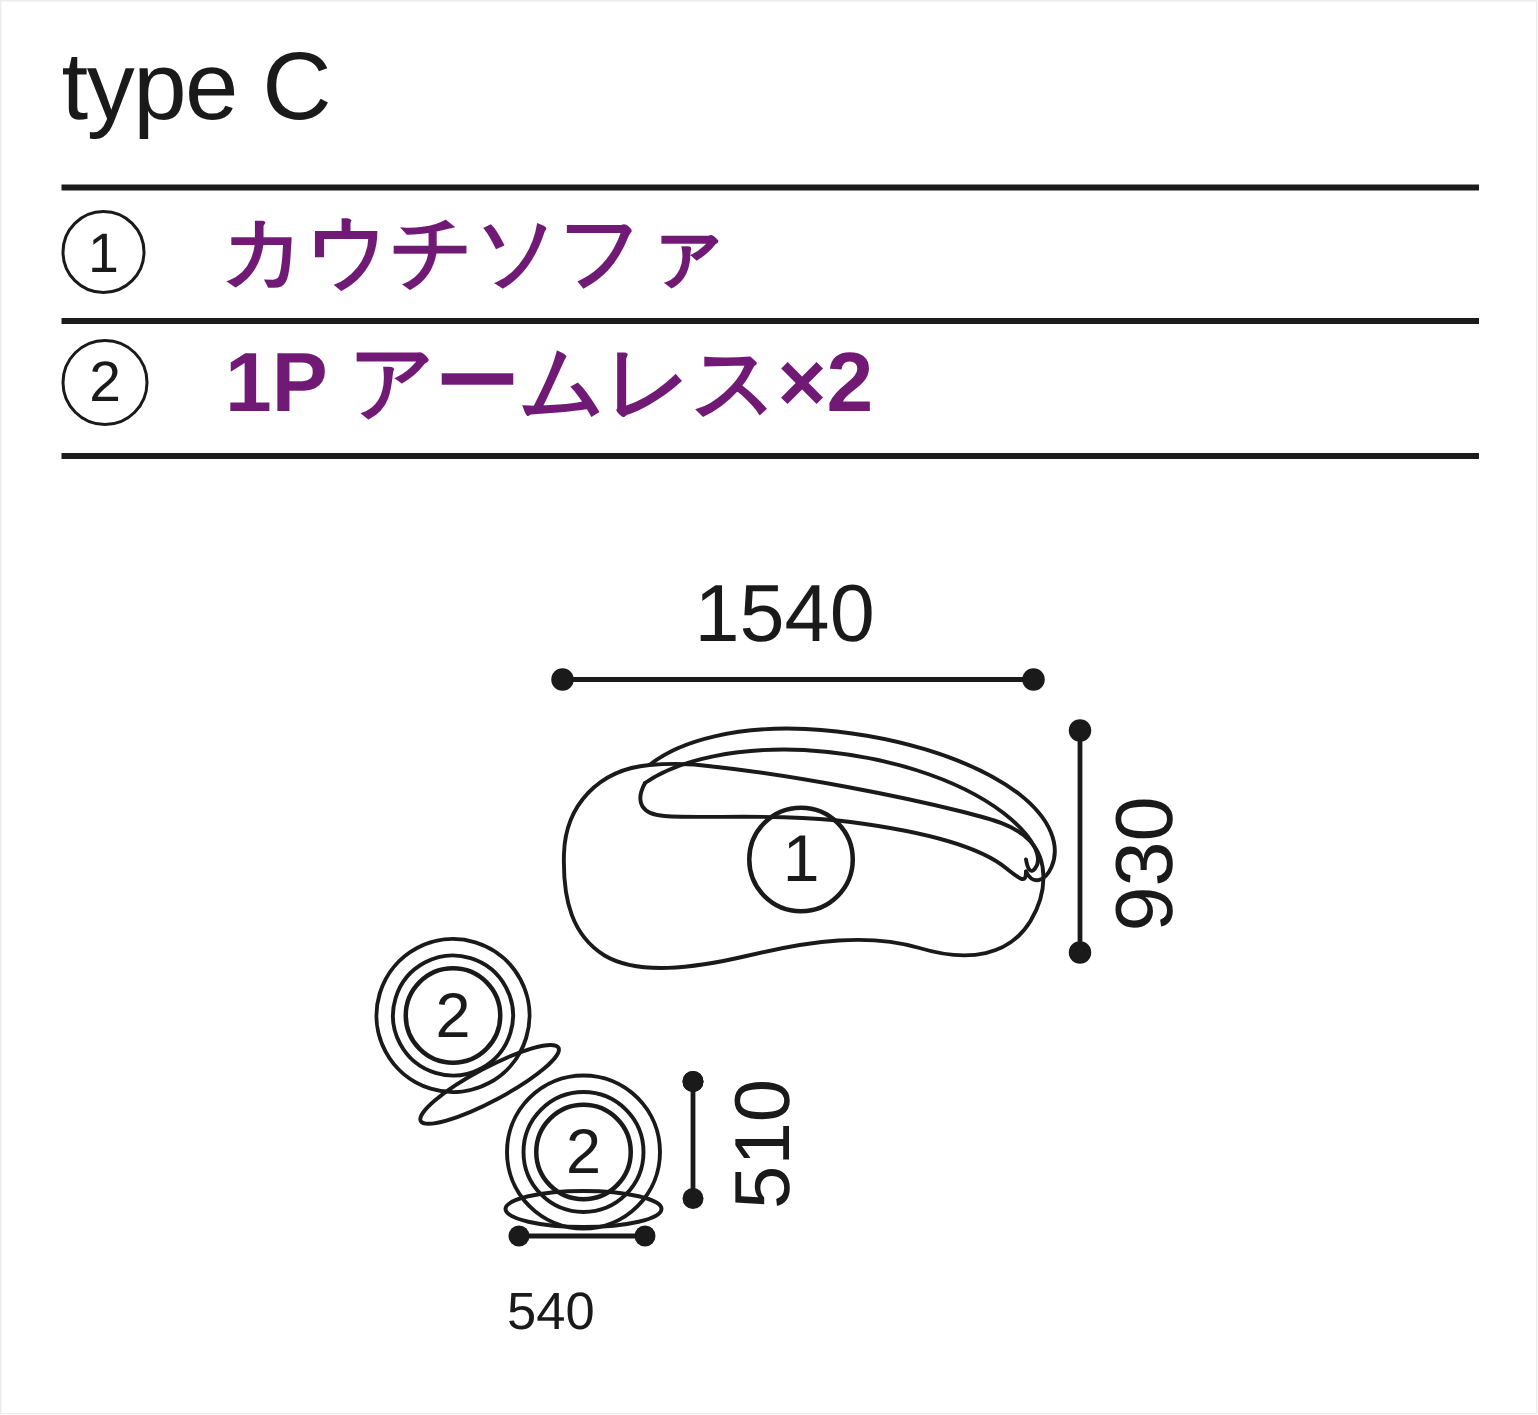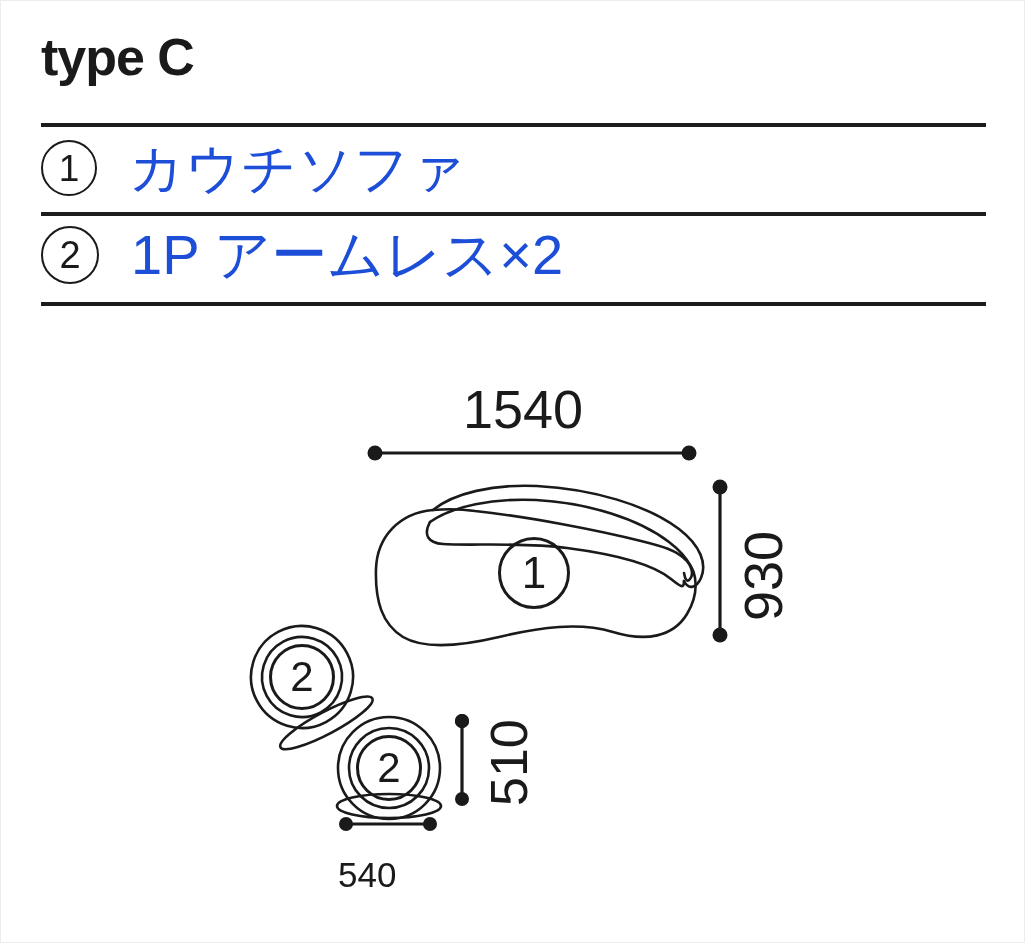--- a/index.html
+++ b/index.html
@@ -29,24 +29,24 @@
     position: absolute;
     left: 40px;
     top: 0;
     width: 945px;
   }
 
   .page-title {
     position: absolute;
     left: 0px;
     top: 8px;
-    font-size: 52px;
+    font-size: 64px;
     line-height: 96px;
     letter-spacing: -1px;
-    font-weight: 700;
+    font-weight: 400;
     color: #1a1a1a;
     white-space: nowrap;
     text-align: center;
   }
 
   .rule {
     position: absolute;
     left: 40px;
     width: 945px;
     height: 4px;
@@ -77,25 +77,25 @@
     justify-content: center;
     font-size: 37px;
     line-height: 1;
     font-weight: 400;
     color: #1a1a1a;
     box-sizing: border-box;
   }
   .spec-row-2 .marker { width: 58px; height: 58px; min-width: 58px; font-size: 38px; }
 
   .spec-label {
-    margin-left: 32px;
+    margin-left: 51px;
     font-size: 54px;
     line-height: 58px;
-    font-weight: 400;
-    color: #1d4ed8;
+    font-weight: 700;
+    color: #701a75;
     letter-spacing: 1px;
   }
   .spec-row-2 .spec-label {
     font-size: 56px;
     letter-spacing: 0px;
   }
 
   
   #diagram {
     position: absolute;

